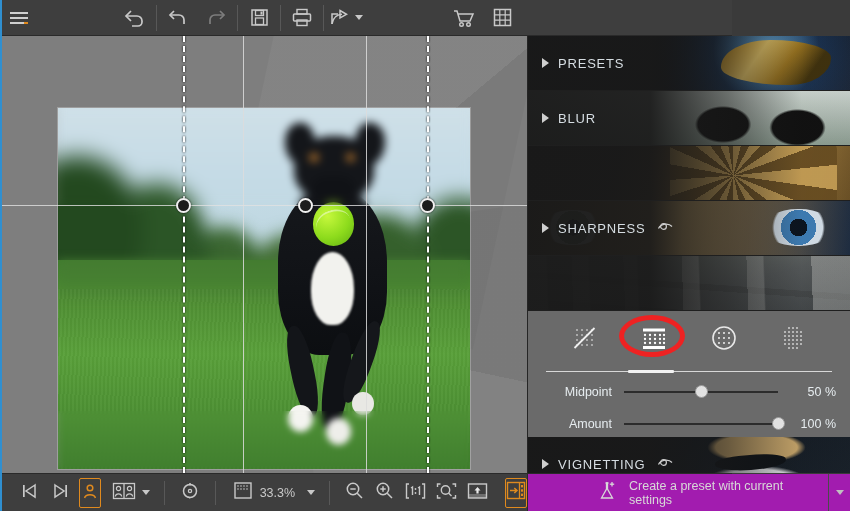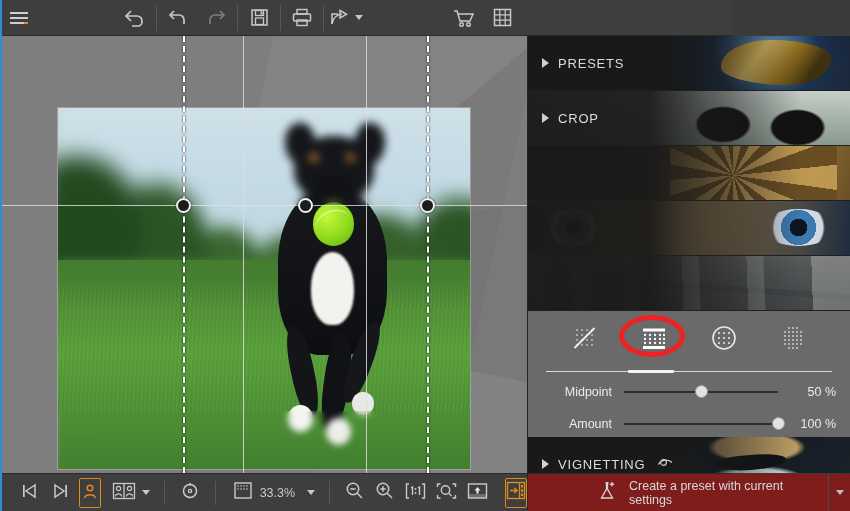--- a/index.html
+++ b/index.html
@@ -467,21 +467,21 @@
   }
   .bb-sep { width: 1px; height: 24px; background: #585858; margin: 0 6px; }
   .bb-zoom-val {
     color: #c9c9c9; font-size: 12.5px;
     margin-left: 4px; margin-right: 2px;
   }
   .bb-right {
     width: 323px; flex: 0 0 323px;
     display: flex; align-items: center;
     border-left: 1px solid #2a2a2a;
-    background: #7f1d1d;
+    background: #a21caf;
     position: relative;
   }
   .preset-btn {
     display: flex; align-items: center;
     gap: 9px;
     padding-left: 70px;
     cursor: pointer;
     flex: 1 1 auto;
     height: 100%;
   }
@@ -671,32 +671,44 @@
           <span class="acc-arrow"></span>
           <span class="acc-title">PRESETS</span>
         </div>
       </div>
 
       <div class="acc-item">
         <div class="acc-thumb th-crop"></div>
         <div class="acc-shade"></div>
         <div class="acc-label-row">
           <span class="acc-arrow"></span>
-          <span class="acc-title">CROP</span>
+          <span class="acc-title">BLUR</span>
         </div>
       </div>
 
       <div class="acc-item">
         <div class="acc-thumb th-adjust"></div>
         <div class="acc-shade"></div>
       </div>
 
       <div class="acc-item">
         <div class="acc-thumb th-sharp"></div>
         <div class="acc-shade"></div>
+        <div class="acc-label-row">
+          <span class="acc-arrow"></span>
+          <span class="acc-title">SHARPNESS</span>
+          <span class="acc-icons">
+            <span>
+              <svg width="17" height="13" viewBox="0 0 17 13">
+                <path d="M1.5 8.5 C4 3 12 3 15 6.5" fill="none" stroke="#cfcfcf" stroke-width="1.2"></path>
+                <circle cx="6.5" cy="6.4" r="2.9" fill="none" stroke="#cfcfcf" stroke-width="1.2"></circle>
+              </svg>
+            </span>
+          </span>
+        </div>
       </div>
 
       <div class="acc-item">
         <div class="acc-thumb th-blur"></div>
         <div class="acc-shade"></div>
       </div>
 
       <div class="blur-body">
         <div class="mode-row">
 

